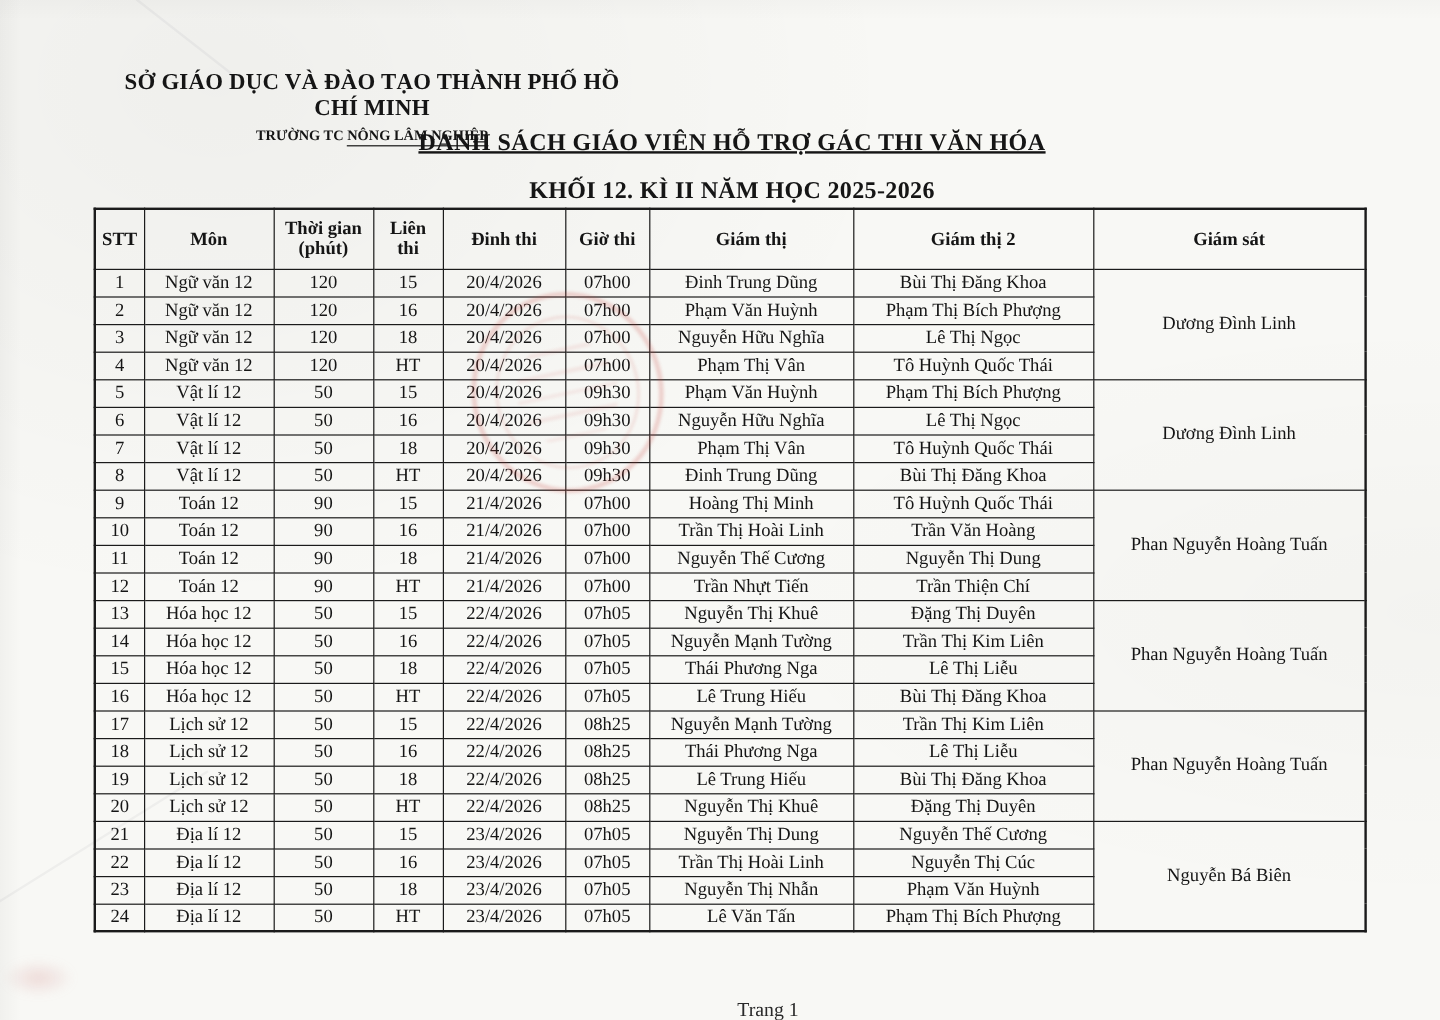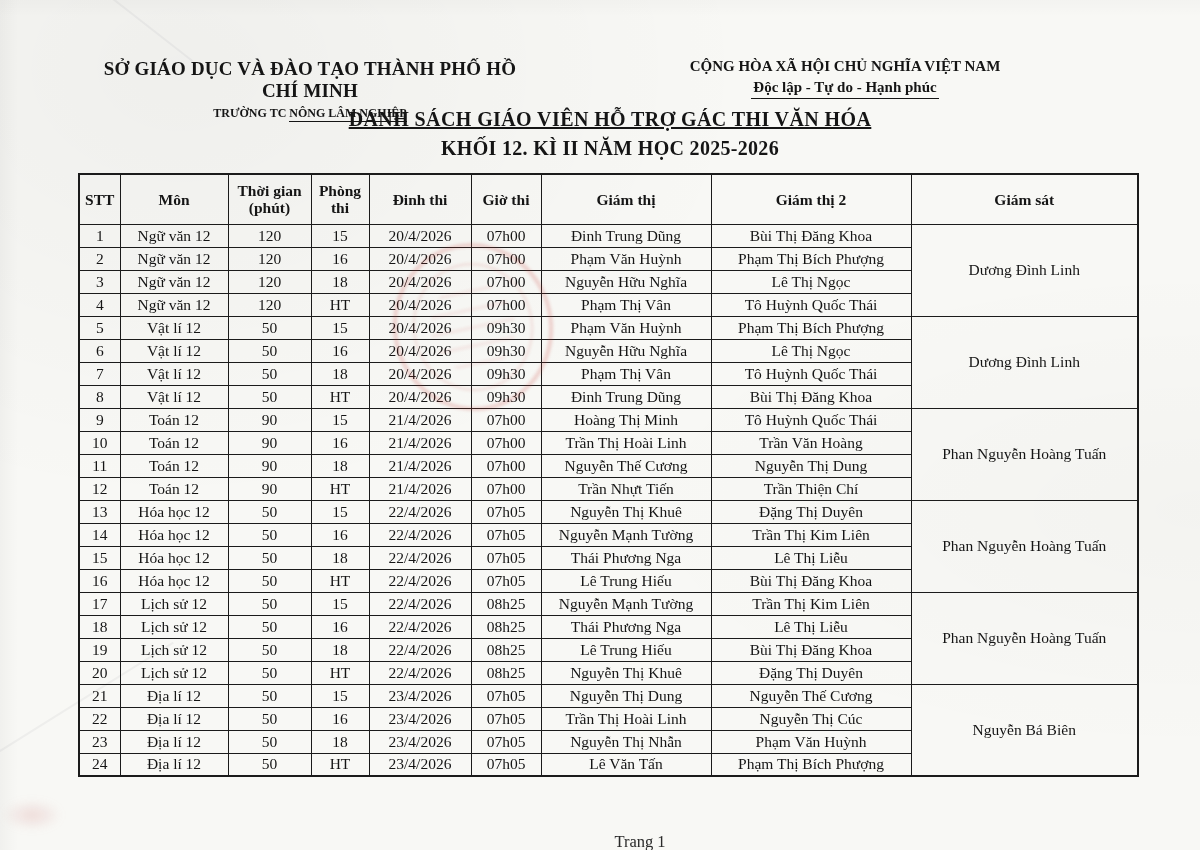--- a/index.html
+++ b/index.html
@@ -31,21 +31,21 @@
   
   .org-left { position:absolute; left:85px; top:58px; width:450px; text-align:center; font-weight:bold; }
   .org-left .l1 { font-size:19px; letter-spacing:0.2px; }
   .org-left .l2 { font-size:12px; margin-top:4px; }
   .u-name { border-bottom:1.5px solid #151515; padding-bottom:1px; }
   .org-right { position:absolute; left:640px; top:58px; width:410px; text-align:center; font-weight:bold; }
   .org-right .l1 { font-size:15px; }
   .org-right .l2 { font-size:15px; margin-top:4px; display:inline-block; border-bottom:1.5px solid #151515; padding:0 2px 2px 2px; }
   .doc-title { position:absolute; left:80px; top:108px; width:1060px; text-align:center; font-weight:bold; }
   .doc-title .t1 { font-size:20px; letter-spacing:0.4px;text-decoration:underline; }
-  .doc-title .t2 { font-size:20px; margin-top:6px; letter-spacing:0.3px; }
+  .doc-title .t2 { font-size:20px; margin-top:17px; letter-spacing:0.3px; }
   
   table.exam {
     position:absolute; left:78px; top:173px; width:1059px;
     border-collapse:collapse; table-layout:fixed;
     border:2px solid #1b1b1b;
     padding-left:31px;
   }
   table.exam th, table.exam td {
     border:1px solid #1b1b1b;
     font-size:15.5px;
@@ -90,24 +90,20 @@
 
   <div class="crease c1"></div>
   <div class="crease c2"></div>
   <div class="smudge"></div>
 
   <div class="org-left">
     <div class="l1">SỞ GIÁO DỤC VÀ ĐÀO TẠO THÀNH PHỐ HỒ CHÍ MINH</div>
     <div class="l2"><span>TRƯỜNG TC </span><span class="u-name">NÔNG LÂM NGHIỆP</span></div>
   </div>
 
-  <div class="org-right">
-    <div class="l1">CỘNG HÒA XÃ HỘI CHỦ NGHĨA VIỆT NAM</div>
-    <div><span class="l2">Độc lập - Tự do - Hạnh phúc</span></div>
-  </div>
 
   <div class="doc-title">
     <div class="t1">DANH SÁCH GIÁO VIÊN HỖ TRỢ GÁC THI VĂN HÓA</div>
     <div class="t2">KHỐI 12. KÌ II NĂM HỌC 2025-2026</div>
   </div>
 
   <table class="exam">
     <colgroup>
       <col class="c0">
         <col class="c1">
@@ -117,21 +113,21 @@
       <col class="c5">
         <col class="c6">
         <col class="c7">
         <col class="c8">
     </colgroup>
     <thead id="thead">
         <tr>
           <th>STT</th>
           <th>Môn</th>
           <th>Thời gian (phút)</th>
-          <th>Phòng thi</th>
+          <th>Liên thi</th>
           <th>Đinh thi</th>
           <th>Giờ thi</th>
           <th>Giám thị</th>
           <th>Giám thị 2</th>
           <th>Giám sát</th>
         </tr>
       </thead>
     <tbody id="tbody">
         <tr>
           <td>1</td>

